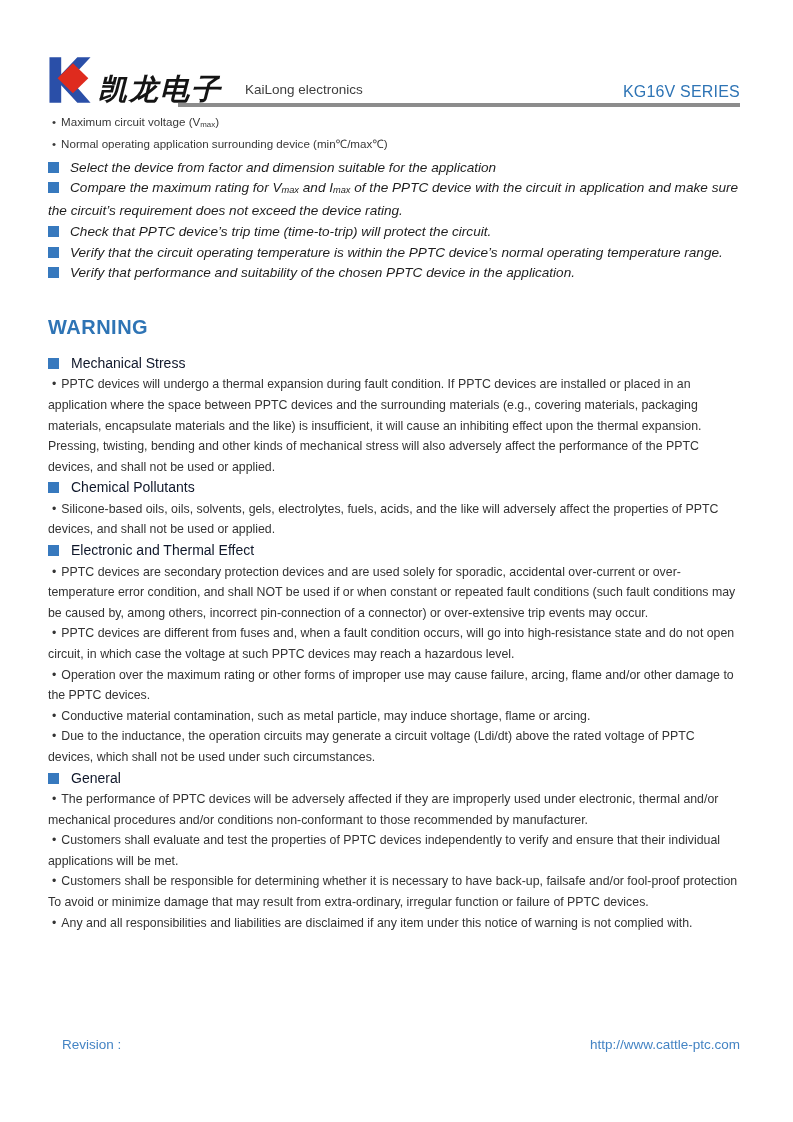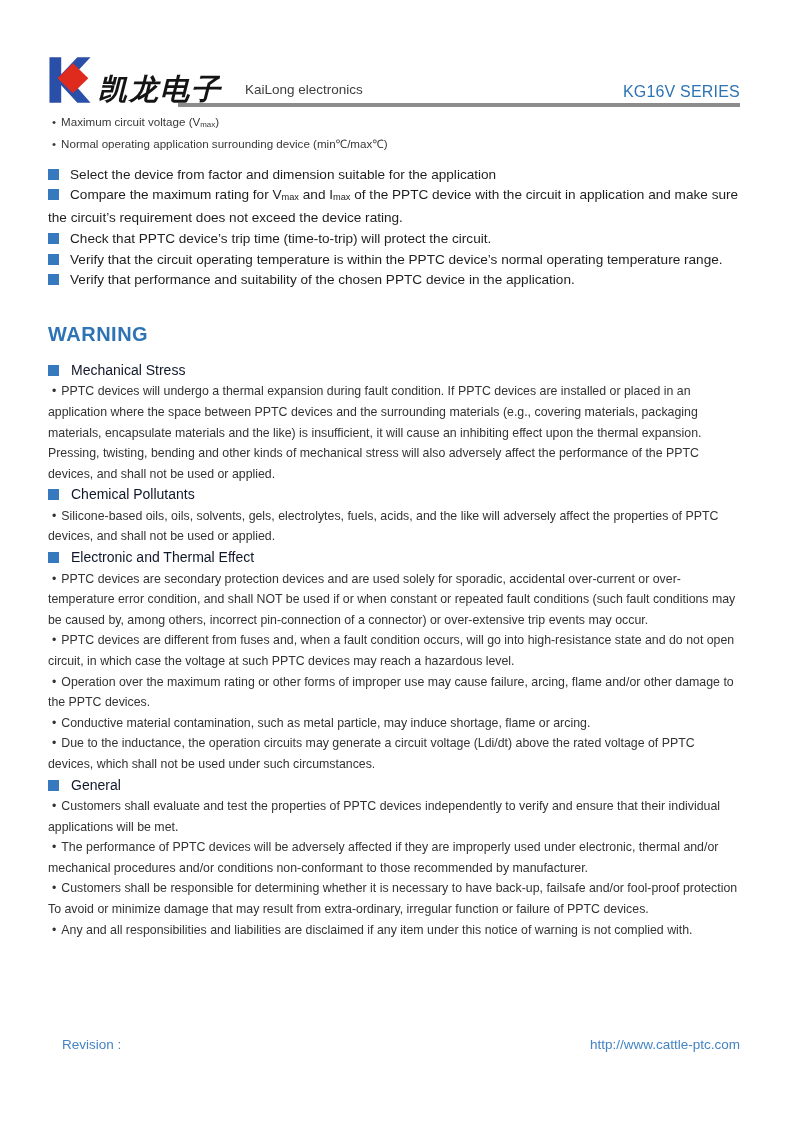--- a/index.html
+++ b/index.html
@@ -21,21 +21,21 @@
   .series { font-size:16px; font-weight:normal; color:var(--accent_blue); padding-bottom:1px;
             letter-spacing:0.2px; white-space:nowrap; }
   .rule { height:4px; background:var(--rule_gray); margin-left:130px; margin-top:1px; }
 
   
   .intro { margin-top:5px; font-size:11.6px; line-height:19.5px; color:#383838; }
   .dot { display:inline-block; padding:0 5px 0 4px; }
   sub { font-size:0.68em; vertical-align:-0.1em; letter-spacing:0; }
 
   
-  .checklist { margin-top:11px; font-size:13.6px; line-height:20.7px; color:#1e1e1e; }
+  .checklist { margin-top:4px; font-size:13.6px; line-height:20.7px; color:#1e1e1e;font-style:italic; }
   .sq { display:inline-block; width:11px; height:11px; background:var(--bullet_blue);
         margin-right:11px; position:relative; top:1px; }
 
   
   .warning-title { margin:31px 0 0 0; font-size:20px; font-weight:bold;
                    color:var(--accent_blue); letter-spacing:0.5px; line-height:24px; }
   .sections { margin-top:14px; }
   .sec-head { font-size:14px; line-height:21.5px; color:#0f172a; }
   .sec-head .sq { width:11px; height:11px; margin-right:12px; }
   .para { font-size:12.35px; line-height:20.6px; color:#333333; margin:0; }
@@ -85,22 +85,22 @@
         <div class="dot-line para"><span class="dot">•</span><span>PPTC devices will undergo a thermal expansion during fault condition. If PPTC devices are installed or placed in an application where the space between PPTC devices and the surrounding materials (e.g., covering materials, packaging materials, encapsulate materials and the like) is insufficient, it will cause an inhibiting effect upon the thermal expansion. Pressing, twisting, bending and other kinds of mechanical stress will also adversely affect the performance of the PPTC devices, and shall not be used or applied.</span></div>
         <div class="sec-head"><span class="sq"></span><span>Chemical Pollutants</span></div>
         <div class="dot-line para"><span class="dot">•</span><span>Silicone-based oils, oils, solvents, gels, electrolytes, fuels, acids, and the like will adversely affect the properties of PPTC devices, and shall not be used or applied.</span></div>
         <div class="sec-head"><span class="sq"></span><span>Electronic and Thermal Effect</span></div>
         <div class="dot-line para"><span class="dot">•</span><span>PPTC devices are secondary protection devices and are used solely for sporadic, accidental over-current or over-temperature error condition, and shall NOT be used if or when constant or repeated fault conditions (such fault conditions may be caused by, among others, incorrect pin-connection of a connector) or over-extensive trip events may occur.</span></div>
         <div class="dot-line para"><span class="dot">•</span><span>PPTC devices are different from fuses and, when a fault condition occurs, will go into high-resistance state and do not open circuit, in which case the voltage at such PPTC devices may reach a hazardous level.</span></div>
         <div class="dot-line para"><span class="dot">•</span><span>Operation over the maximum rating or other forms of improper use may cause failure, arcing, flame and/or other damage to the PPTC devices.</span></div>
         <div class="dot-line para"><span class="dot">•</span><span>Conductive material contamination, such as metal particle, may induce shortage, flame or arcing.</span></div>
         <div class="dot-line para"><span class="dot">•</span><span>Due to the inductance, the operation circuits may generate a circuit voltage (Ldi/dt) above the rated voltage of PPTC devices, which shall not be used under such circumstances.</span></div>
         <div class="sec-head"><span class="sq"></span><span>General</span></div>
+        <div class="dot-line para"><span class="dot">•</span><span>The performance of PPTC devices will be adversely affected if they are improperly used under electronic, thermal and/or mechanical procedures and/or conditions non-conformant to those recommended by manufacturer.</span></div>
         <div class="dot-line para"><span class="dot">•</span><span>Customers shall evaluate and test the properties of PPTC devices independently to verify and ensure that their individual applications will be met.</span></div>
-        <div class="dot-line para"><span class="dot">•</span><span>The performance of PPTC devices will be adversely affected if they are improperly used under electronic, thermal and/or mechanical procedures and/or conditions non-conformant to those recommended by manufacturer.</span></div>
         <div class="dot-line para"><span class="dot">•</span><span>Customers shall be responsible for determining whether it is necessary to have back-up, failsafe and/or fool-proof protection To avoid or minimize damage that may result from extra-ordinary, irregular function or failure of PPTC devices.</span></div>
         <div class="dot-line para"><span class="dot">•</span><span>Any and all responsibilities and liabilities are disclaimed if any item under this notice of warning is not complied with.</span></div>
       </div>
   </div>
 
   <div class="footer">
     <span>Revision :</span>
     <a href="#">http://www.cattle-ptc.com</a>
   </div>
 </div>

